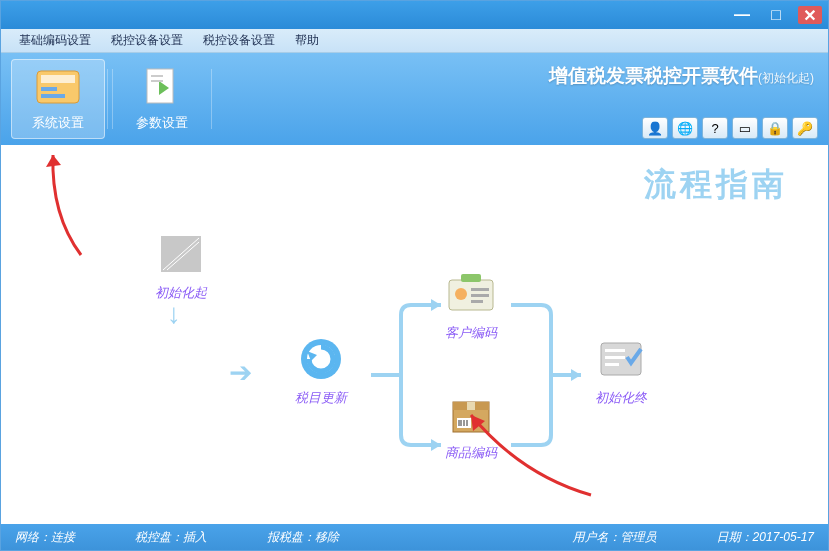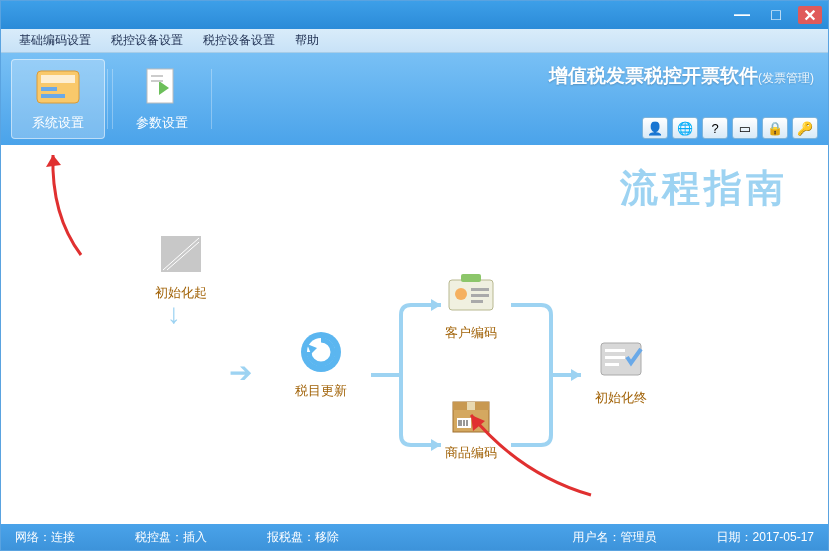--- a/index.html
+++ b/index.html
@@ -20,33 +20,33 @@
 .tool-icon { width: 48px; height: 44px; display: flex; align-items: center; justify-content: center; }
 .tool-sep { width: 1px; height: 60px; background: rgba(255,255,255,0.3); margin: 0 2px; }
 
 .brand { position: absolute; right: 14px; top: 10px; color: #fff; font-size: 19px; font-weight: bold; text-shadow: 0 1px 2px rgba(0,0,0,0.2); }
 .brand-sub { font-size: 12px; font-weight: normal; opacity: 0.9; }
 
 .quickbar { position: absolute; right: 10px; bottom: 6px; display: flex; gap: 4px; }
 .quick-btn { width: 26px; height: 22px; background: linear-gradient(#fff, #d8eaf7); border: 1px solid #7fb5db; border-radius: 3px; display: flex; align-items: center; justify-content: center; cursor: pointer; font-size: 13px; }
 
 .content { flex: 1; background: #fff; position: relative; overflow: hidden; }
-.flow-title { position: absolute; right: 40px; top: 18px; font-size: 38px; color: #9dd3f2; font-weight: bold; letter-spacing: 4px; }
+.flow-title { position: absolute; right: 40px; top: 18px; font-size: 32px; color: #9dd3f2; font-weight: bold; letter-spacing: 4px; }
 
 .flow { position: absolute; left: 120px; top: 85px; width: 560px; height: 280px; }
-.node { position: absolute; width: 80px; text-align: center; font-size: 13px; color: #a16207; }
+.node { position: absolute; width: 80px; text-align: center; font-size: 13px; color: #8b5cf6; font-style: italic; }
 .node .nicon { width: 56px; height: 48px; margin: 0 auto 6px; display: flex; align-items: center; justify-content: center; }
 .arrow-r { position: absolute; font-size: 28px; color: #9dd3f2; }
 .arrow-d { position: absolute; font-size: 28px; color: #9dd3f2; }
 
 .branch-svg { position: absolute; left: 250px; top: 60px; }
 
 .red-arrow { position: absolute; pointer-events: none; }
 
-.statusbar { height: 26px; background: linear-gradient(#4aa3ea, #3d93da); display: flex; align-items: center; color: #fff; font-size: 12px; padding: 0 14px; gap: 60px; }
+.statusbar { height: 26px; background: linear-gradient(#4aa3ea, #3d93da); display: flex; align-items: center; color: #fff; font-size: 12px; padding: 0 14px; gap: 60px; font-style: italic; }
 .status-spacer { flex: 1; }
 </style>
 </head>
 <body>
 
 <div class="window">
 
   <div class="titlebar">
     <div class="win-btn">—</div>
     <div class="win-btn">□</div>
@@ -81,21 +81,21 @@
             <path d="M20 28 L20 14 L30 21 Z" fill="#6cbf5a"></path>
             <rect x="12" y="8" width="12" height="2" fill="#ccc"></rect>
             <rect x="12" y="13" width="12" height="2" fill="#ccc"></rect>
           </svg>
       </span>
       <span>参数设置</span>
     </div>
     <div class="tool-sep"></div>
 
     <div class="brand">
-      <span>增值税发票税控开票软件</span><span class="brand-sub">(发票管理)</span>
+      <span>增值税发票税控开票软件</span><span class="brand-sub">(初始化起)</span>
     </div>
 
     <div class="quickbar">
       <div class="quick-btn">👤</div>
       <div class="quick-btn">🌐</div>
       <div class="quick-btn">?</div>
       <div class="quick-btn">▭</div>
       <div class="quick-btn">🔒</div>
       <div class="quick-btn">🔑</div>
     </div>
@@ -115,21 +115,21 @@
             </svg>
         </div>
         <span>初始化起</span>
       </div>
 
       <div class="arrow-d" style="left:46px; top:68px;">↓</div>
 
 
       <div class="arrow-r" style="left:108px; top:126px;">➔</div>
 
-      <div class="node" style="left:160px; top:98px;">
+      <div class="node" style="left:160px; top:105px;">
         <div class="nicon">
           <svg width="48" height="44">
               <circle cx="24" cy="22" r="20" fill="#5bb6f0"></circle>
               <circle cx="24" cy="22" r="14" fill="#fff"></circle>
               <path d="M24 10 A12 12 0 1 1 12 22" fill="none" stroke="#5bb6f0" stroke-width="5"></path>
               <path d="M10 14 L14 24 L20 18 Z" fill="#5bb6f0"></path>
             </svg>
         </div>
         <span>税目更新</span>
       </div>

